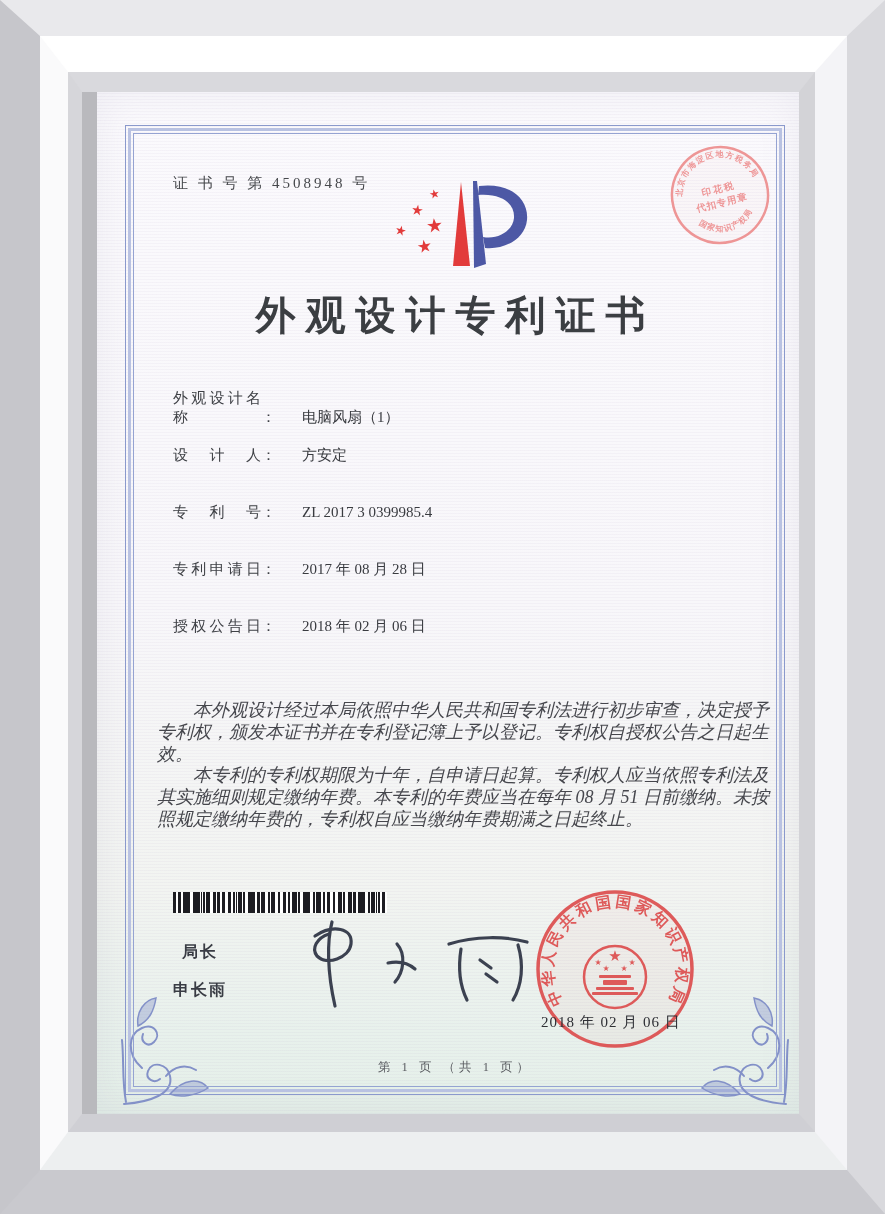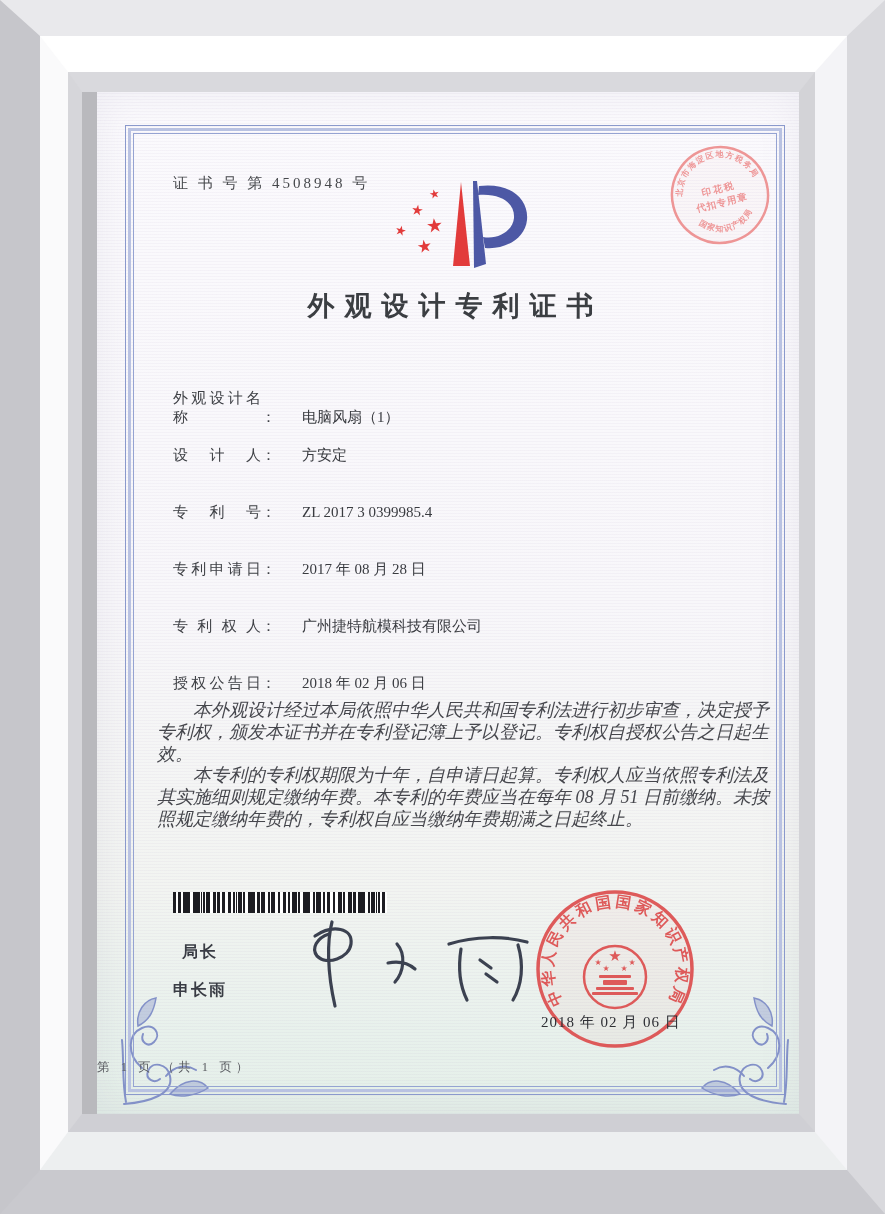--- a/index.html
+++ b/index.html
@@ -27,21 +27,21 @@
   .cert-border::before{content:"";position:absolute;inset:2px;border:3px solid #b9c2e2;}
   .cert-border::after{content:"";position:absolute;inset:7px;border:1px solid #95a3d2;}
   .flourish{position:absolute;width:96px;height:120px;}
   .flourish.bl{left:-10px;bottom:-16px;}
   .flourish.br{right:-10px;bottom:-16px;transform:scaleX(-1);}
   .cert-no{position:absolute;left:76px;top:82px;font-size:15px;letter-spacing:3px;color:#46484c;}
   
   .logo{position:absolute;left:276px;top:86px;width:170px;height:108px;}
   .logo .st{position:absolute;color:#e23b3b;line-height:1;}
   .title{position:absolute;left:0;top:196px;width:717px;margin:0;text-align:center;
-    font-size:27px;font-weight:700;letter-spacing:10px;color:#3b3e42;}
+    font-size:40px;font-weight:700;letter-spacing:10px;color:#3b3e42;}
   
   .fields{position:absolute;left:76px;top:297px;font-size:15px;color:#3f4146;}
   .frow{height:57px;}
   .flabel{display:inline-block;width:88px;text-align:justify;text-align-last:justify;}
   .fvalue{margin-left:26px;color:#393b40;}
   
   .bodytext{position:absolute;left:60px;top:608px;width:628px;
     font-size:18px;line-height:21.8px;color:#46474d;font-style:italic;}
   .bodytext p{margin:0;text-indent:2em;}
   
@@ -52,21 +52,21 @@
       repeating-linear-gradient(90deg,#1d1d22 0 3px,transparent 3px 11px);}
   .officer{position:absolute;left:76px;top:850px;font-size:16px;font-weight:600;color:#393c44;text-align:center;}
   .officer div{margin-bottom:17px;letter-spacing:2px;}
   .signature{position:absolute;left:180px;top:824px;}
   
   .seal{position:absolute;left:436px;top:795px;width:164px;height:164px;opacity:.93;}
   .seal-date{position:absolute;left:444px;top:921px;font-size:15px;letter-spacing:1px;
     color:#2e2f35;z-index:3;}
   .tax-stamp{position:absolute;left:568px;top:48px;width:110px;height:110px;
     transform:rotate(-14deg);opacity:.85;}
-  .footer{position:absolute;left:0;top:967px;width:717px;
+  .footer{position:absolute;left:0;top:967px;width:717px;text-align:center;
     font-size:12.5px;letter-spacing:4px;color:#595b60;}
 </style>
 </head>
 <body>
 
 <div class="stage">
   <div class="frame-outer">
     <div class="frame-face">
       <div class="mat">
         <div class="paper">
@@ -132,23 +132,20 @@
               <span class="flabel">外观设计名称</span><span>：</span><span class="fvalue">电脑风扇（1）</span>
             </div>
             <div class="frow">
               <span class="flabel">设计人</span><span>：</span><span class="fvalue">方安定</span>
             </div>
             <div class="frow">
               <span class="flabel">专利号</span><span>：</span><span class="fvalue">ZL 2017 3 0399985.4</span>
             </div>
             <div class="frow">
               <span class="flabel">专利申请日</span><span>：</span><span class="fvalue">2017 年 08 月 28 日</span>
-            </div>
-            <div class="frow">
-              <span class="flabel">专利权人</span><span>：</span><span class="fvalue">广州捷特航模科技有限公司</span>
             </div>
             <div class="frow">
               <span class="flabel">授权公告日</span><span>：</span><span class="fvalue">2018 年 02 月 06 日</span>
             </div>
           </div>
 
           <div class="bodytext">
             <p>本外观设计经过本局依照中华人民共和国专利法进行初步审查，决定授予专利权，颁发本证书并在专利登记簿上予以登记。专利权自授权公告之日起生效。</p>
             <p>本专利的专利权期限为十年，自申请日起算。专利权人应当依照专利法及其实施细则规定缴纳年费。本专利的年费应当在每年 08 月 51 日前缴纳。未按照规定缴纳年费的，专利权自应当缴纳年费期满之日起终止。</p>
           </div>

